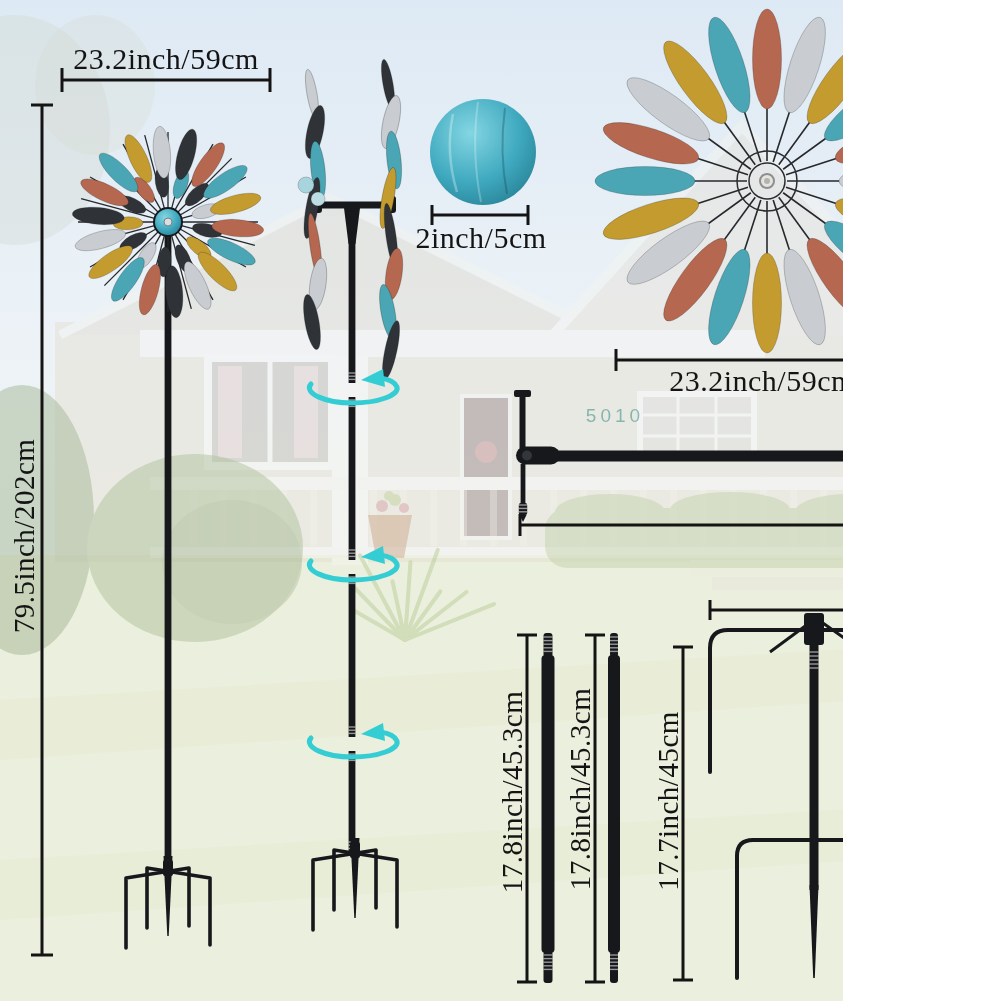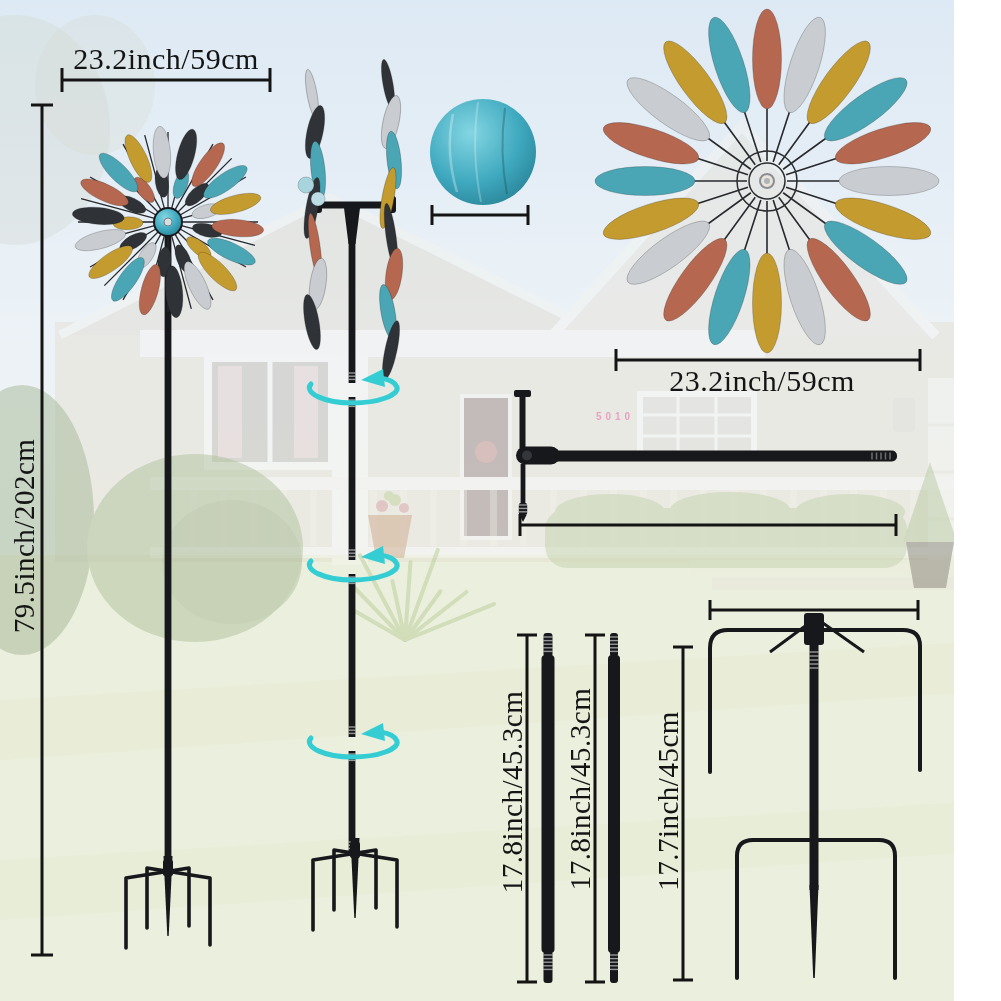--- a/index.html
+++ b/index.html
@@ -1,23 +1,23 @@
 <!DOCTYPE html>
 <html><head>
 <meta charset="utf-8">
 <style>
   html,body{margin:0;padding:0;background:#fff;}
-  #canvas{position:relative;width:954px;height:1001px;overflow:hidden;
+  #canvas{position:relative;width:843px;height:1001px;overflow:hidden;
           font-family:"Liberation Serif","DejaVu Serif",serif;}
   #scene{position:absolute;left:0;top:0;}
   .dim{position:absolute;transform:translate(-50%,-50%);font-size:30px;color:#141414;
        white-space:nowrap;letter-spacing:.5px;}
   .dim.rot{transform:translate(-50%,-50%) rotate(-90deg);font-size:29px;}
-  .housenum{position:absolute;transform:translate(-50%,-50%);font-size:10px;color:#ec4899;
-            opacity:.45;letter-spacing:4px;font-family:"Liberation Sans",sans-serif;font-weight:bold;}
+  .housenum{position:absolute;transform:translate(-50%,-50%);font-size:19px;color:#0f766e;
+            opacity:.45;letter-spacing:4px;font-family:"Liberation Sans",sans-serif;}
 </style>
 </head>
 <body>
 
 <div id="canvas">
 
 <svg id="scene" width="1001" height="1001" viewBox="0 0 1001 1001">
   <defs>
     <linearGradient id="skyGrad" x1="0" y1="0" x2="0" y2="1">
       <stop offset="0" stop-color="#d6e5f2"></stop>
@@ -437,18 +437,19 @@
         <polygon points="383,546 361,557 385,564" fill="#34cdd3"></polygon>
         <path d="M 311 738 C 303 747, 325 757, 352 757
                C 379 757, 399 749, 397 741
                C 395 736, 388 733, 380 732" stroke="#34cdd3" stroke-width="5" fill="none" stroke-linecap="round"></path>
         <polygon points="383,723 361,734 385,741" fill="#34cdd3"></polygon>
       </g>
 </svg>
 
 <div class="dim" style="left:166px;top:59px">23.2inch/59cm</div>
 <div class="dim rot" style="left:24px;top:536px">79.5inch/202cm</div>
+<div class="dim" style="left:481px;top:238px">2inch/5cm</div>
 <div class="dim" style="left:762px;top:381px">23.2inch/59cm</div>
 <div class="dim rot" style="left:512px;top:792px">17.8inch/45.3cm</div>
 <div class="dim rot" style="left:580px;top:789px">17.8inch/45.3cm</div>
 <div class="dim rot" style="left:668px;top:801px">17.7inch/45cm</div>
 <div class="housenum" style="left:615px;top:416px">5010</div>
 </div>
 
 </body></html>

